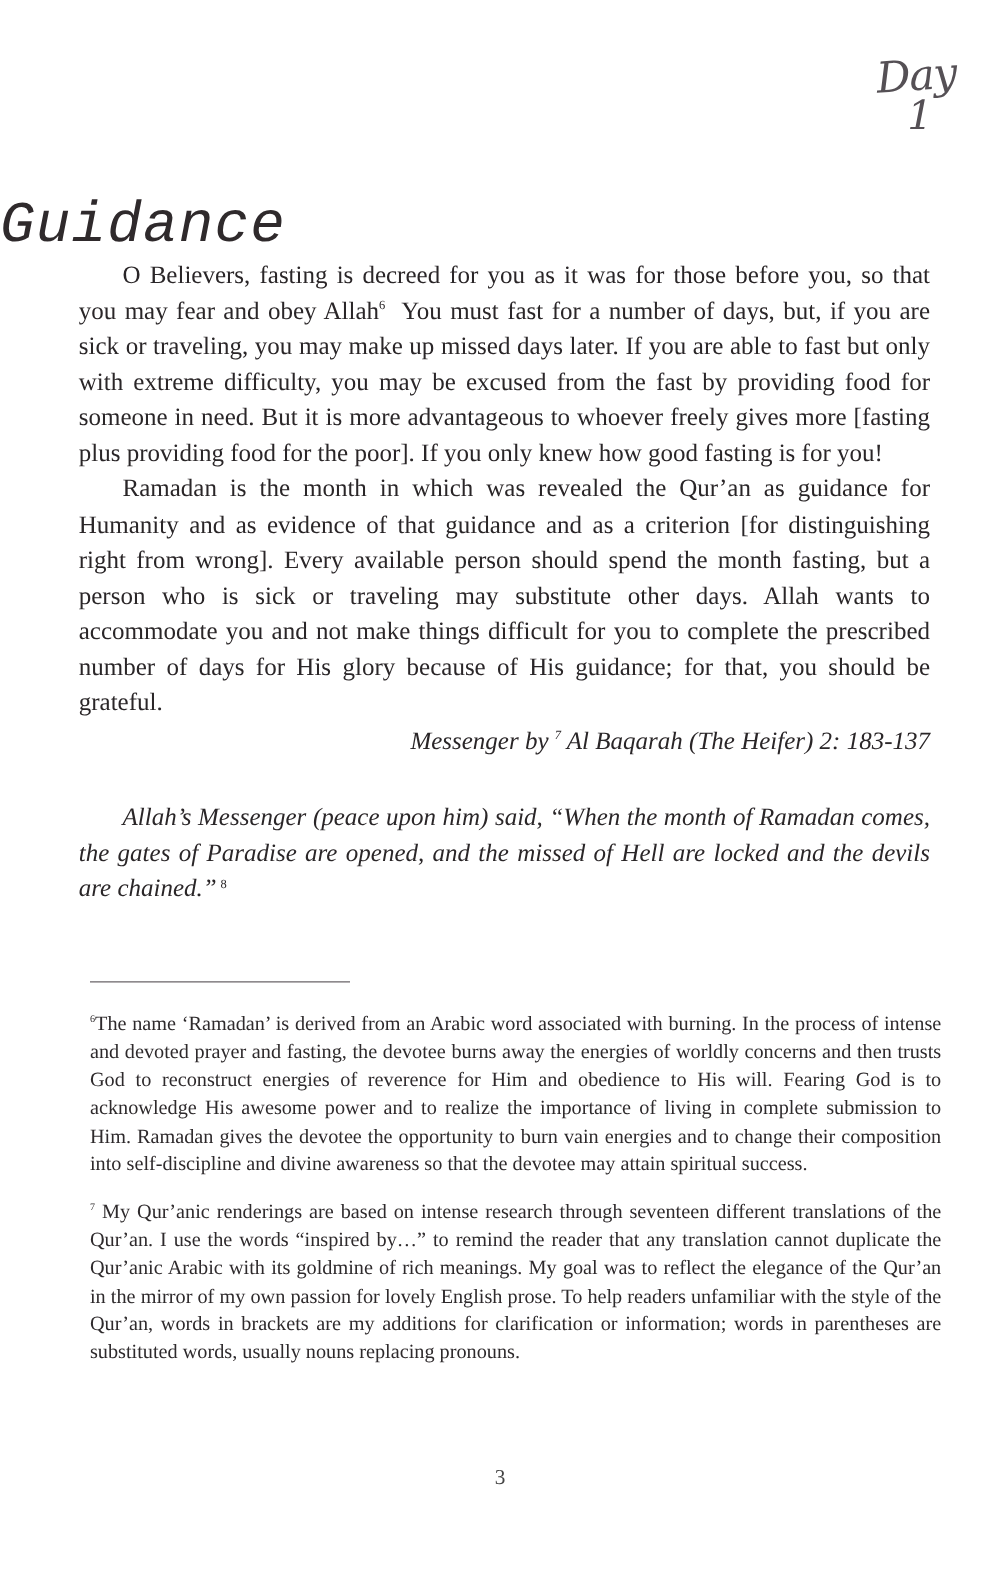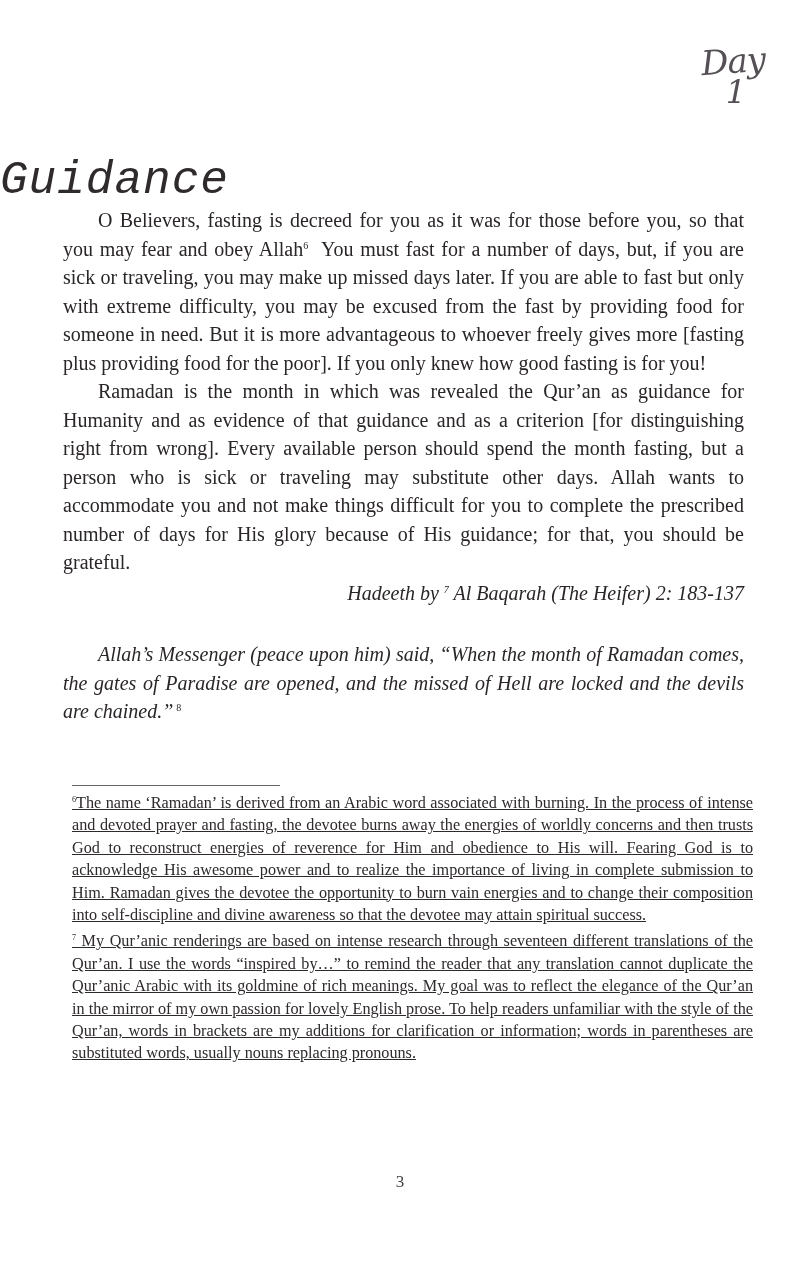--- a/index.html
+++ b/index.html
@@ -35,40 +35,40 @@
     margin-top: 33px !important; font-style: italic;
   }
   .rule {
     position: absolute; left: 72px; top: 785px; width: 208px; height: 0;
     border-top: 1px solid #6a6468;
   }
   .notes {
     position: absolute; left: 72px; top: 792px; width: 681px;
     font-size: 16.2px; line-height: 22.4px; text-align: justify; color: #2e2a2c;
   }
-  .note { margin: 0 0 4px 0; text-decoration: underline; }
+  .note { margin: 16px 0 4px 0; }
   .page-number {
     position: absolute; top: 1172px; left: 0; width: 800px; text-align: center;
     font-size: 17px; color: #444;
   }
 </style>
 </head>
 <body>
 
 <div class="day-mark">
   <span class="word">Day</span>
   <span class="num">1</span>
 </div>
 
 <h1 class="title">Guidance</h1>
 
 <div class="main">
   <p><span>O Believers, fasting is decreed for you as it was for those before you, so that you may fear and obey Allah</span><sup>6</sup><span style="white-space: pre-wrap;">  You must fast for a number of days, but, if you are sick or traveling, you may make up missed days later. If you are able to fast but only with extreme difficulty, you may be excused from the fast by providing food for someone in need. But it is more advantageous to whoever freely gives more [fasting plus providing food for the poor]. If you only knew how good fasting is for you!</span></p>
   <p>Ramadan is the month in which was revealed the Qur’an as guidance for Humanity and as evidence of that guidance and as a criterion [for distinguishing right from wrong]. Every available person should spend the month fasting, but a person who is sick or traveling may substitute other days. Allah wants to accommodate you and not make things difficult for you to complete the prescribed number of days for His glory because of His guidance; for that, you should be grateful.</p>
-  <p class="citation"><span style="white-space: pre;">Hadeeth by </span><sup>7</sup><span> Al Baqarah (The Heifer) 2: 183-137</span></p>
+  <p class="citation"><span style="white-space: pre;">Messenger by </span><sup>7</sup><span> Al Baqarah (The Heifer) 2: 183-137</span></p>
   <p class="hadith"><span>Allah’s Messenger (peace upon him) said, “When the month of Ramadan comes, the gates of Paradise are opened, and the missed of Hell are locked and the devils are chained.”</span><sup style="font-style: normal; margin-left: 3px;">8</sup></p>
 </div>
 
 <div class="rule"></div>
 
 <div class="notes">
   <p class="note"><sup>6</sup><span>The name ‘Ramadan’ is derived from an Arabic word associated with burning.  In the process of intense and devoted prayer and fasting, the devotee burns away the energies of worldly concerns and then trusts God to reconstruct energies of reverence for Him and obedience to His will. Fearing God is to acknowledge His awesome power and to realize the importance of living in complete submission to Him.  Ramadan gives the devotee the opportunity to burn vain energies and to change their composition into self-discipline and divine awareness so that the devotee may attain spiritual success.</span></p>
   <p class="note"><sup>7</sup><span> My Qur’anic renderings are based on intense research through seventeen different translations of the Qur’an. I use the words “inspired by…” to remind the reader that any translation cannot duplicate the Qur’anic Arabic with its goldmine of rich meanings. My goal was to reflect the elegance of the Qur’an in the mirror of my own passion for lovely English prose. To help readers unfamiliar with the style of the Qur’an, words in brackets are my additions for clarification or information; words in parentheses are substituted words, usually nouns replacing pronouns.</span></p>
 </div>
 

